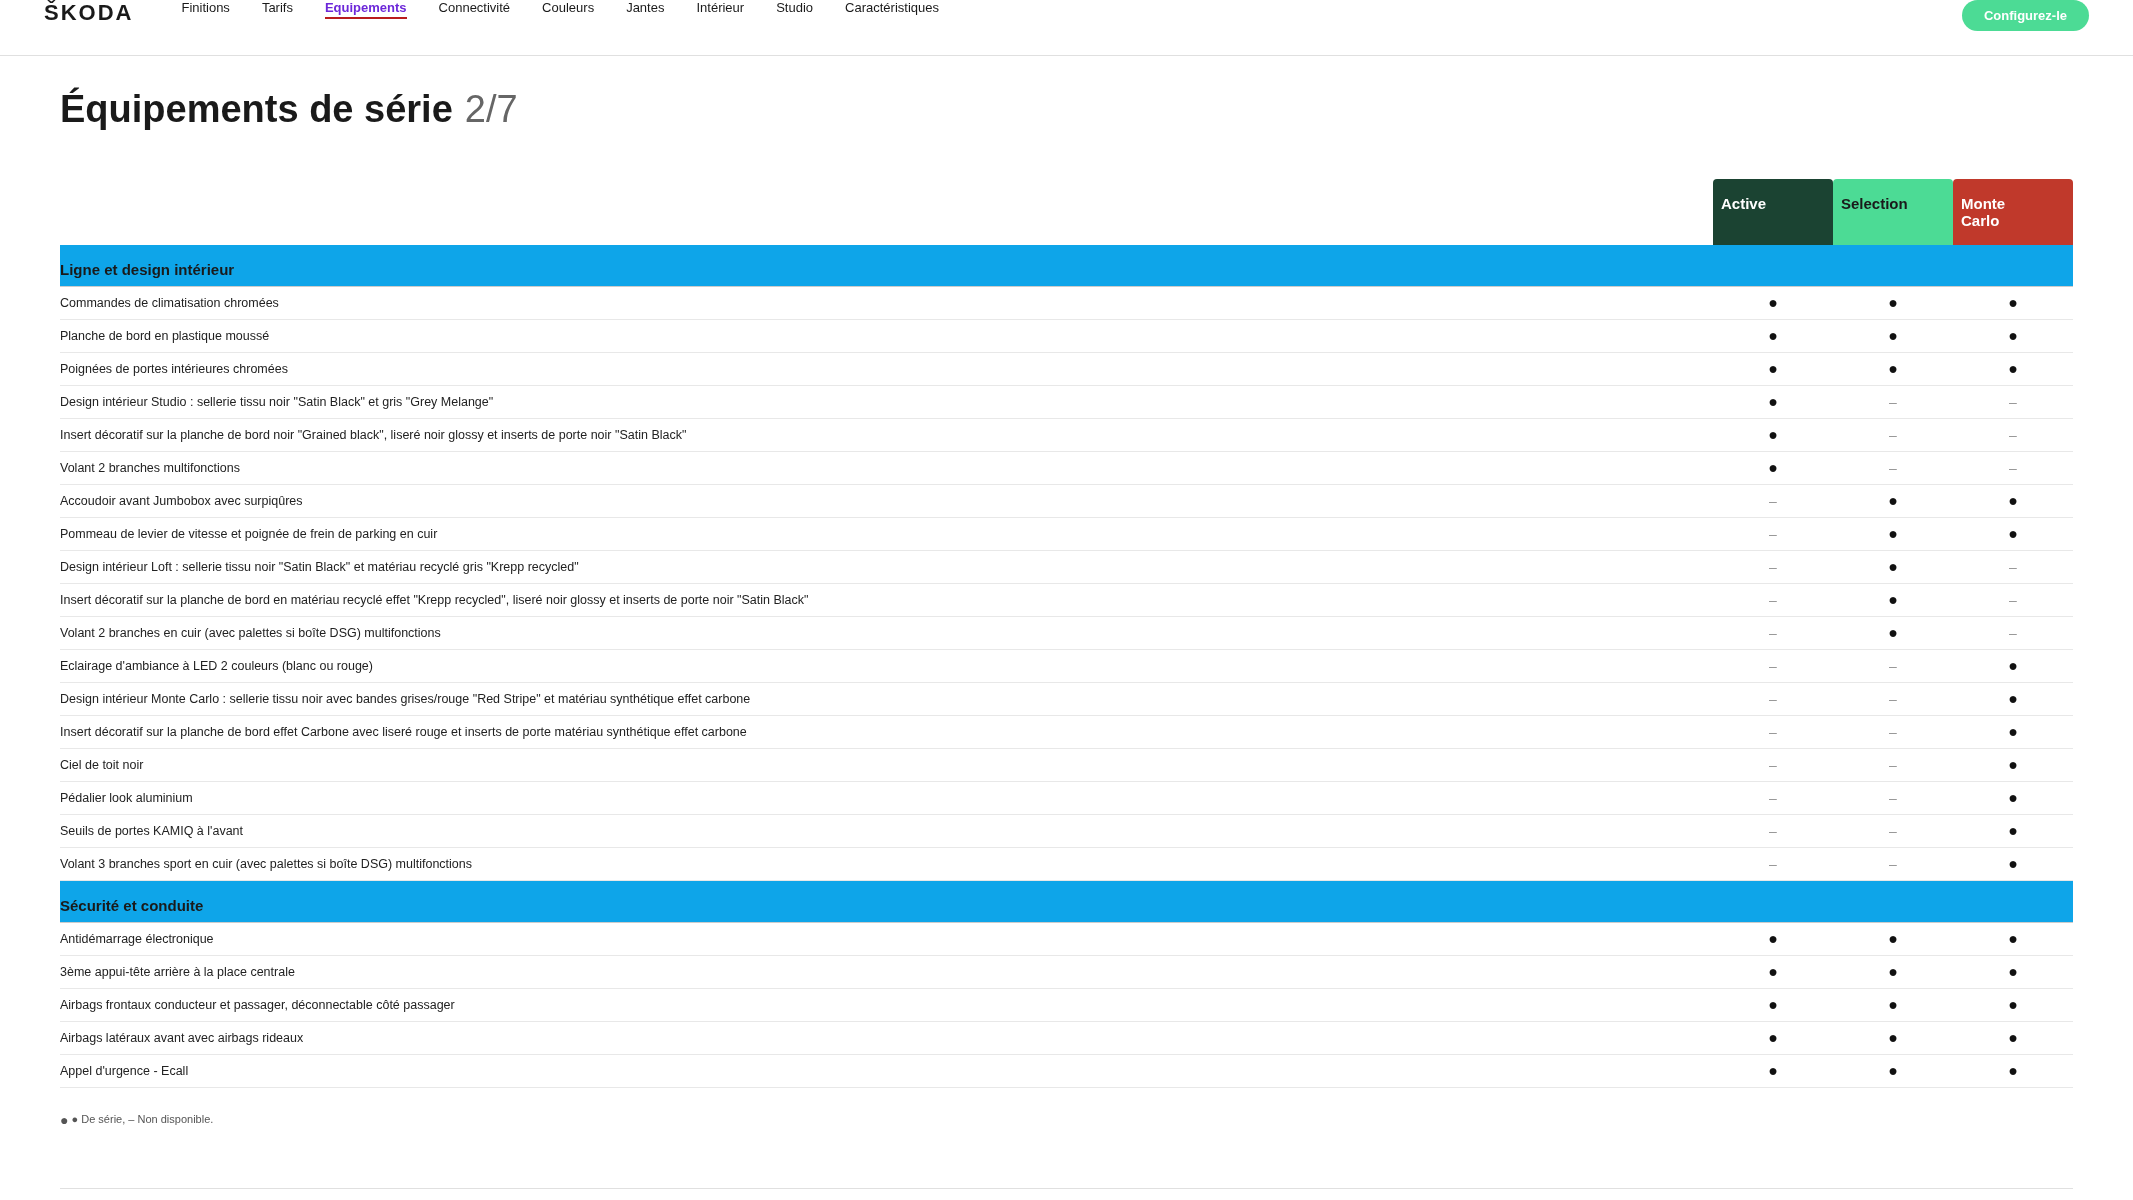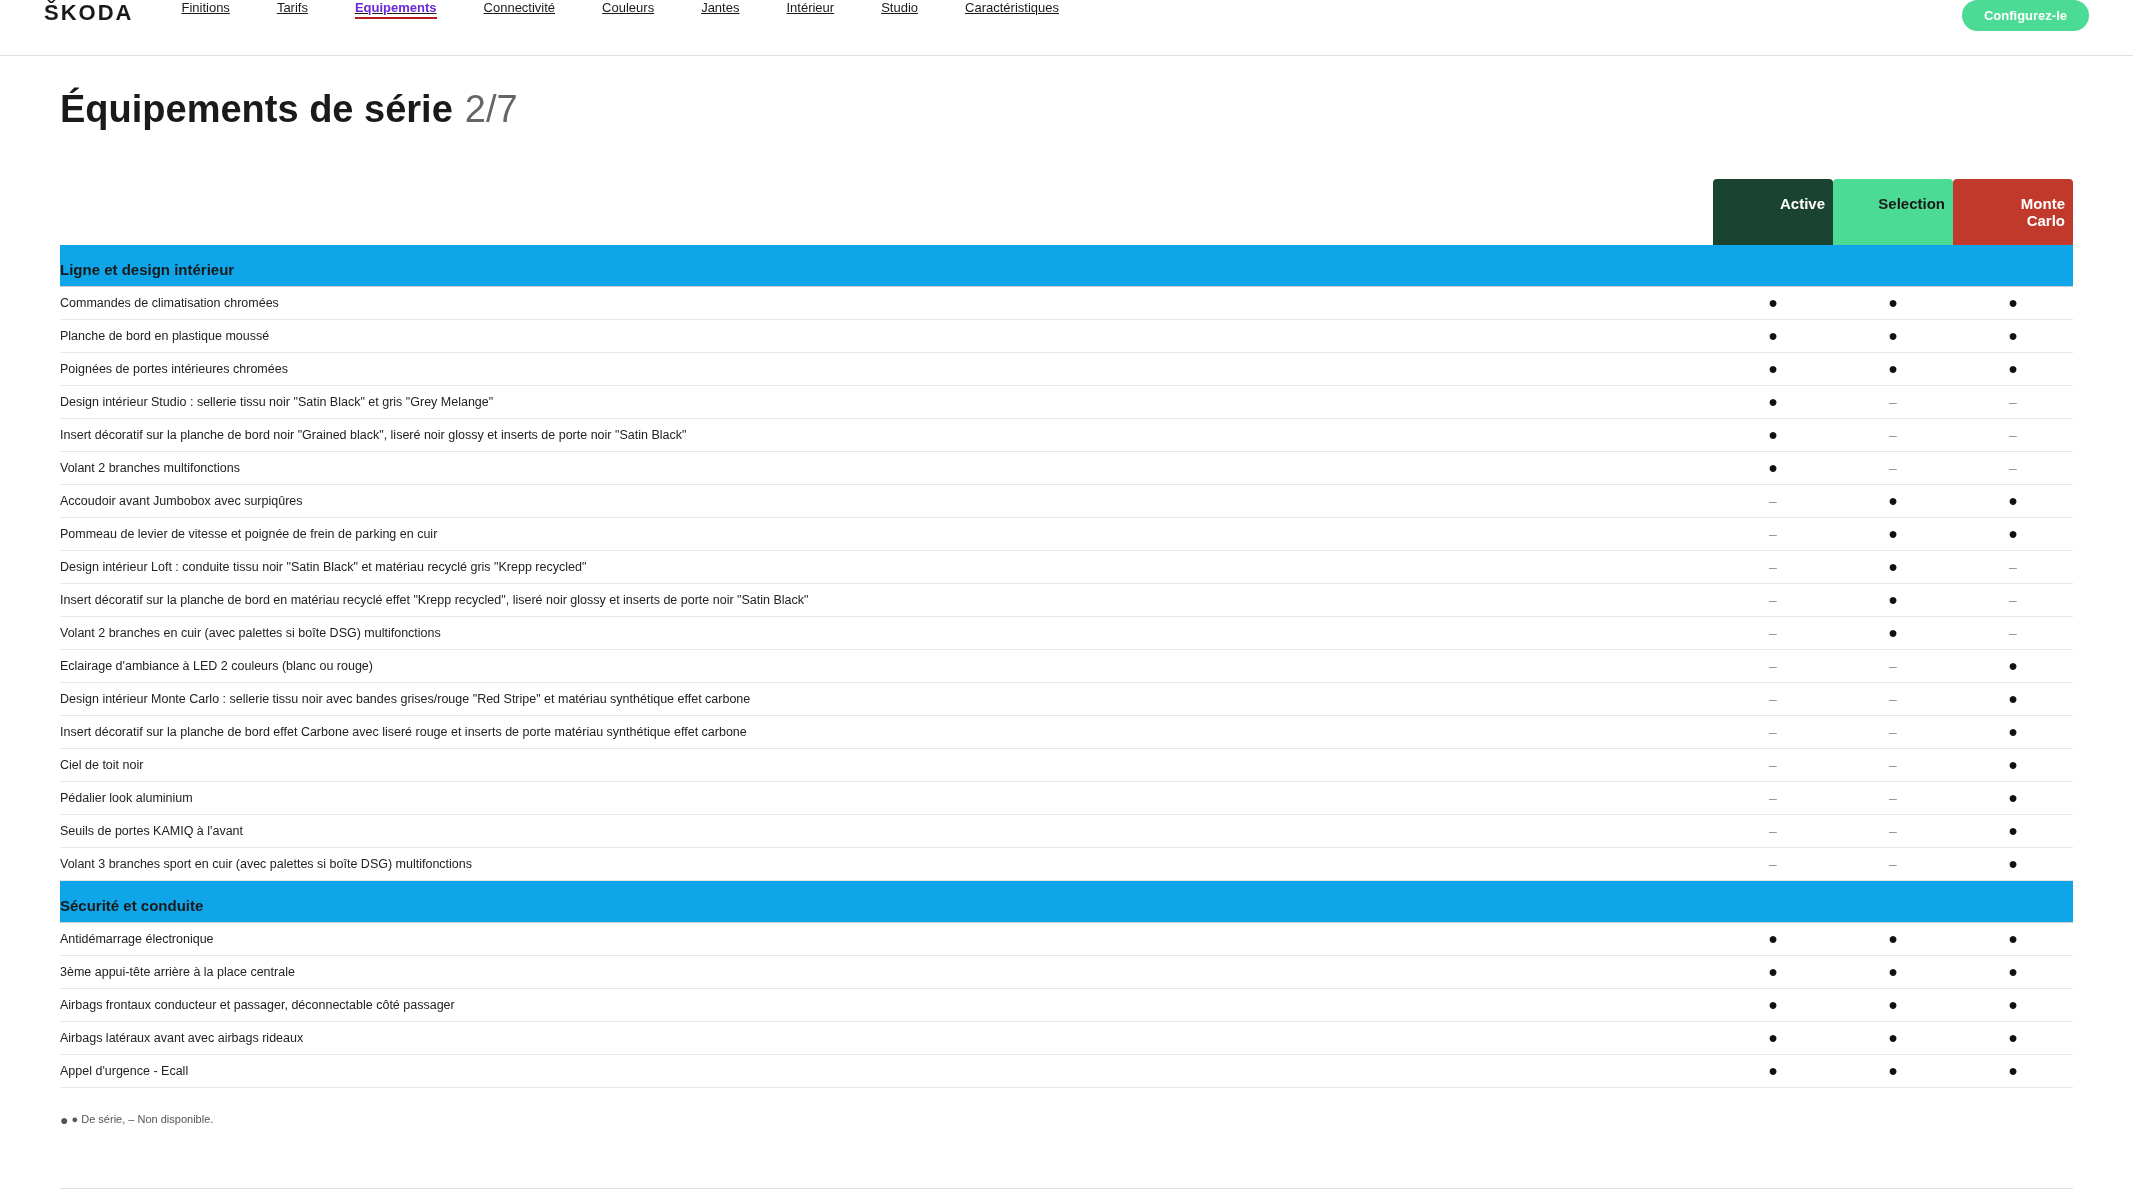--- a/index.html
+++ b/index.html
@@ -4,42 +4,42 @@
   <style>
     * { box-sizing: border-box; margin: 0; padding: 0; }
     body { font-family: 'Arial', sans-serif; background: #fff; color: #1a1a1a; font-size: 13px; }
 
     
     nav {
       display: flex; align-items: flex-start; padding: 0 44px;
       height: 56px; border-bottom: 1px solid #e0e0e0;
     }
     .nav-logo { font-weight: 900; font-size: 22px; letter-spacing: 2px; margin-right: 48px; }
-    .nav-links { display: flex; gap: 47px; flex: 1; text-decoration: underline; }
+    .nav-links { display: flex; gap: 32px; flex: 1; }
     .nav-link { text-decoration: none; color: #1a1a1a; font-size: 13px; padding-bottom: 2px; }
     .nav-link.active { border-bottom: 2px solid #b91c1c; color: #6d28d9; font-weight: 600; }
     .nav-cta {
       background: #4cdb95; color: #fff; border: none; border-radius: 20px;
       padding: 8px 22px; font-size: 13px; font-weight: 600; cursor: pointer;
     }
 
     
     .page { padding: 32px 60px 60px; }
 
     .page-title { font-size: 38px; font-weight: 900; display: flex; align-items: baseline; gap: 12px; }
     .page-title-sub { font-size: 38px; font-weight: 400; color: #666; }
 
     
     .col-headers {
       display: flex; justify-content: flex-end;
       margin-bottom: 0; margin-top: 48px;
       padding-right: 0;
     }
     .col-header {
-      width: 120px; text-align: right; padding: 16px 8px;
+      width: 120px; text-align: left; padding: 16px 8px;
       font-weight: 700; font-size: 15px; color: #fff;
       border-radius: 4px 4px 0 0;
     }
     .col-header.active { background: #1b4332; }
     .col-header.selection { background: #4cdb95; color: #1a1a1a; }
     .col-header.monte-carlo { background: #c0392b; }
 
     
     .equipment-table { width: 100%; border-collapse: collapse; margin-top: 0; }
     .section-header td {
@@ -144,21 +144,21 @@
           <td class="col-cell"><span class="dot">●</span></td>
           <td class="col-cell"><span class="dot">●</span></td>
         </tr>
         <tr class="equipment-row">
           <td>Pommeau de levier de vitesse et poignée de frein de parking en cuir</td>
           <td class="col-cell"><span class="dash">–</span></td>
           <td class="col-cell"><span class="dot">●</span></td>
           <td class="col-cell"><span class="dot">●</span></td>
         </tr>
         <tr class="equipment-row">
-          <td>Design intérieur Loft : conduite tissu noir "Satin Black" et matériau recyclé gris "Krepp recycled"</td>
+          <td>Design intérieur Loft : sellerie tissu noir "Satin Black" et matériau recyclé gris "Krepp recycled"</td>
           <td class="col-cell"><span class="dash">–</span></td>
           <td class="col-cell"><span class="dot">●</span></td>
           <td class="col-cell"><span class="dash">–</span></td>
         </tr>
         <tr class="equipment-row">
           <td>Insert décoratif sur la planche de bord en matériau recyclé effet "Krepp recycled", liseré noir glossy et inserts de porte noir "Satin Black"</td>
           <td class="col-cell"><span class="dash">–</span></td>
           <td class="col-cell"><span class="dot">●</span></td>
           <td class="col-cell"><span class="dash">–</span></td>
         </tr>

